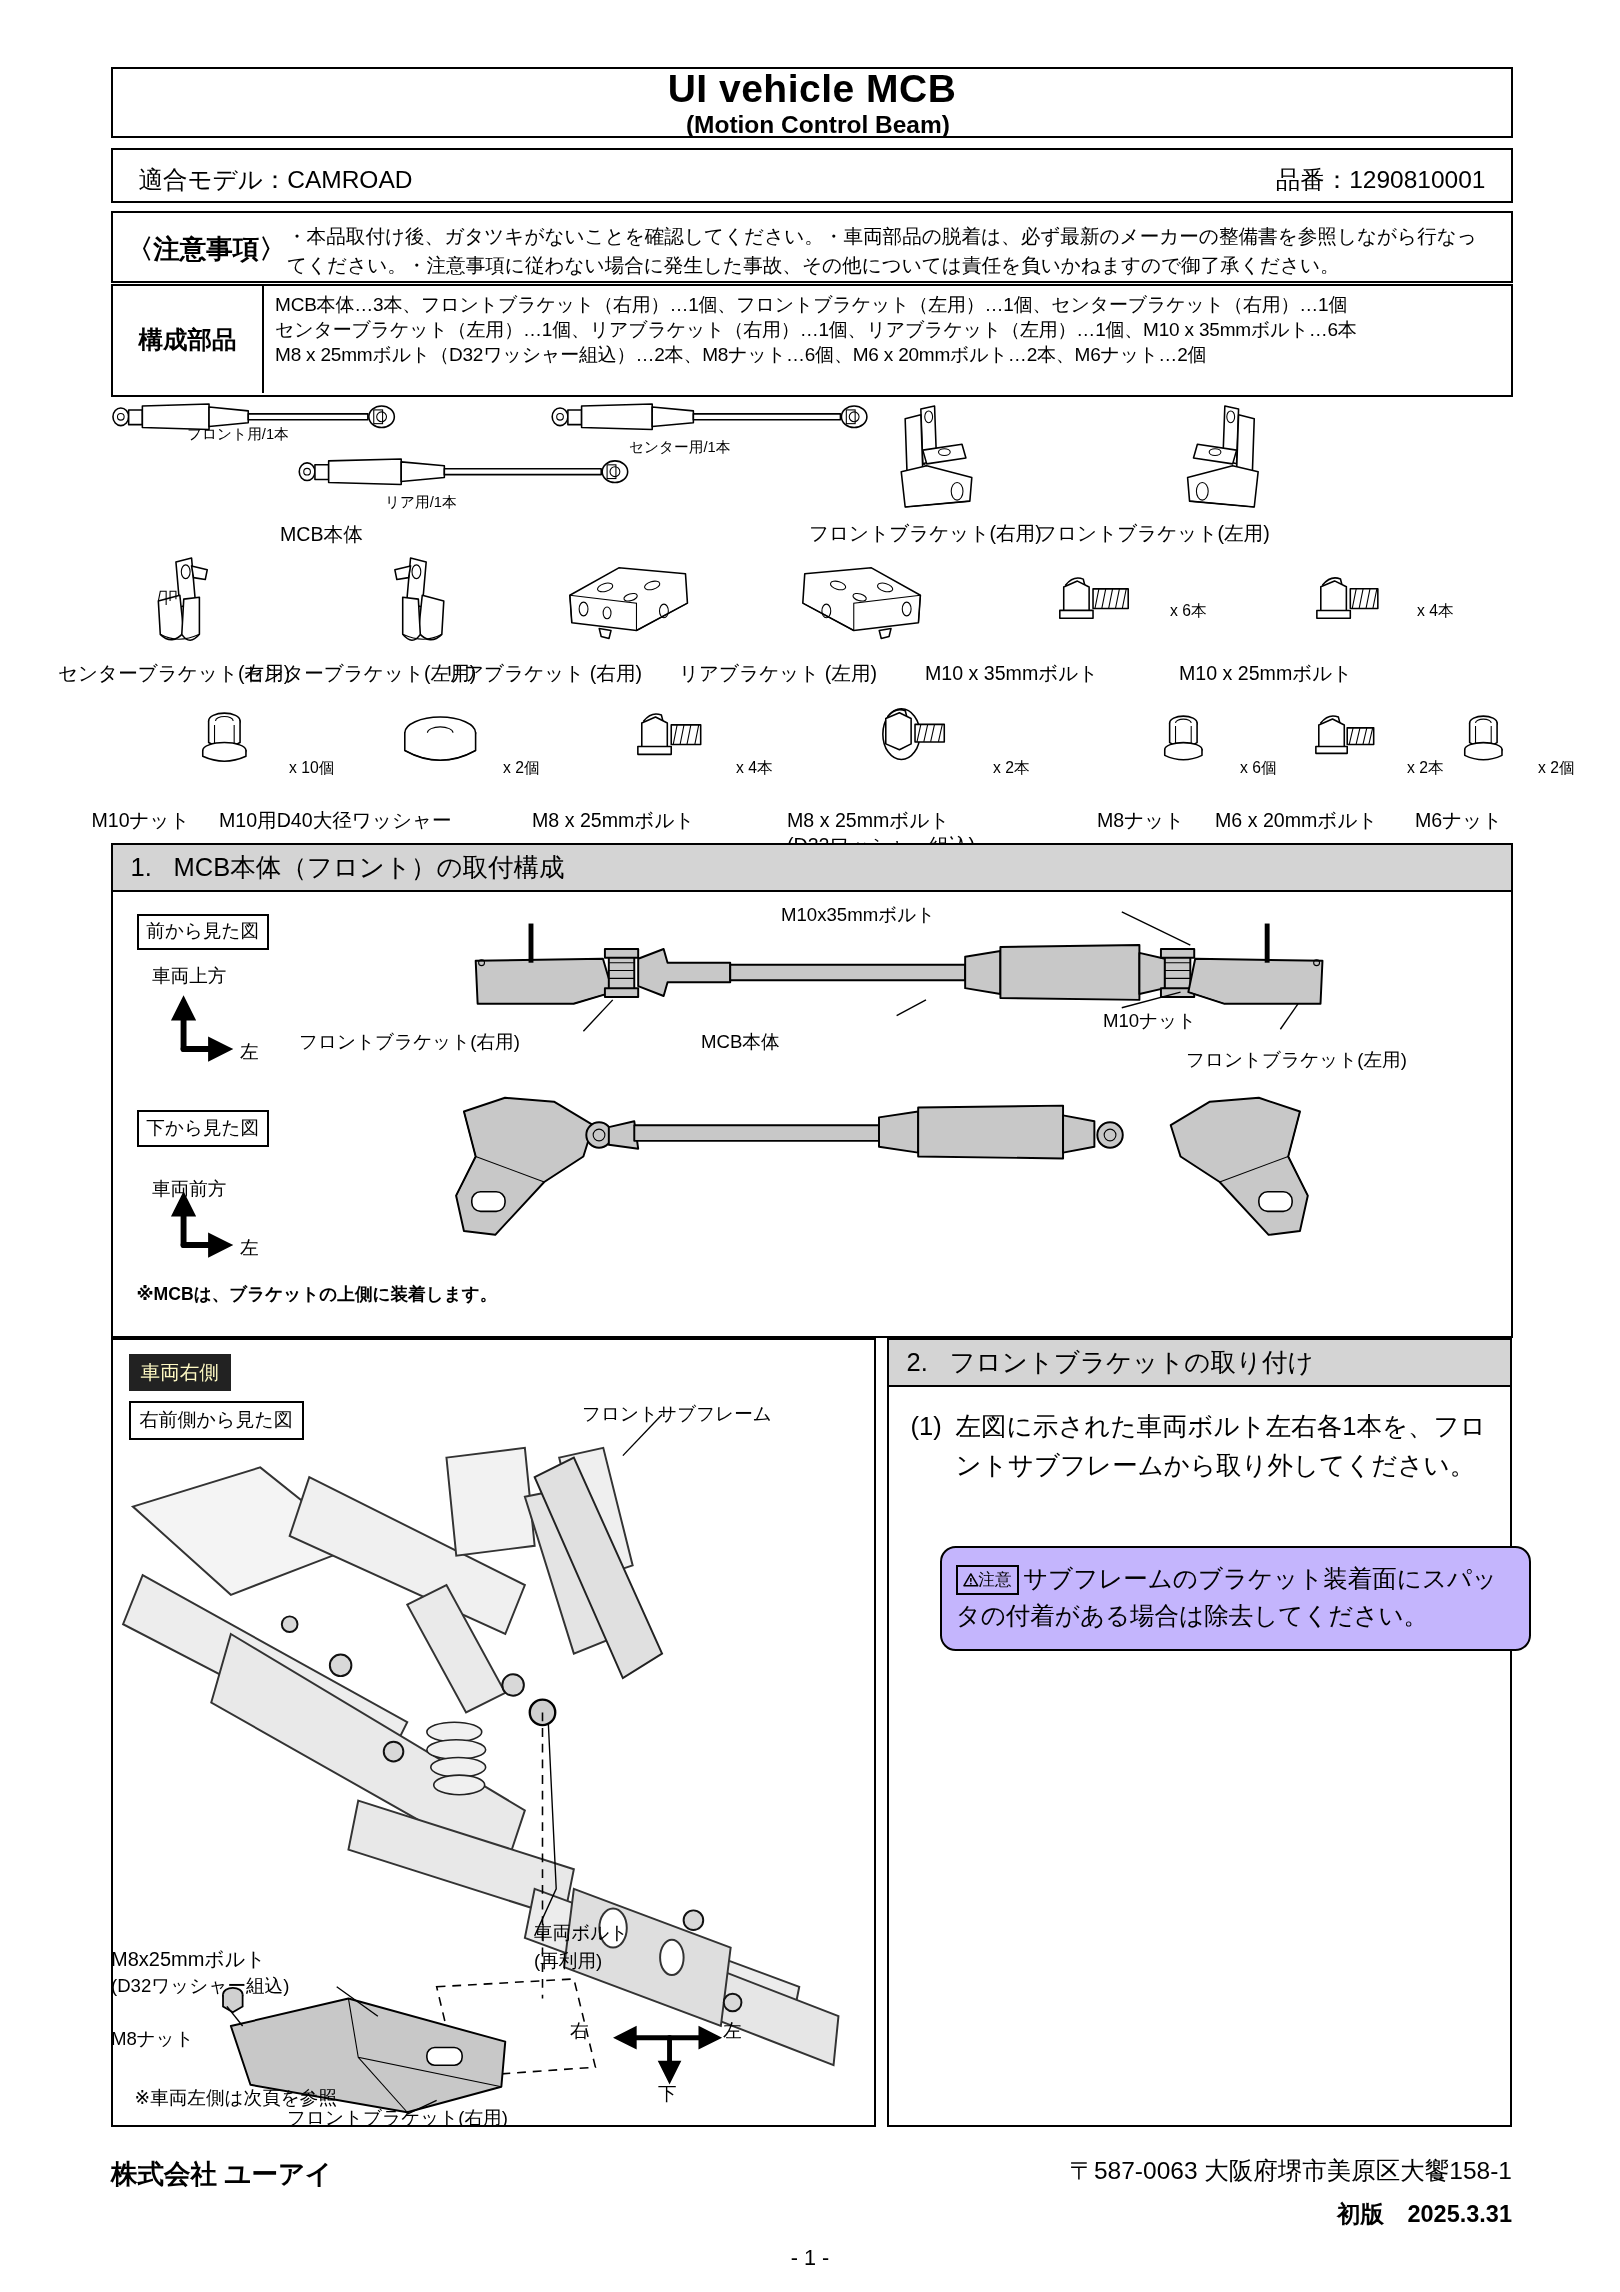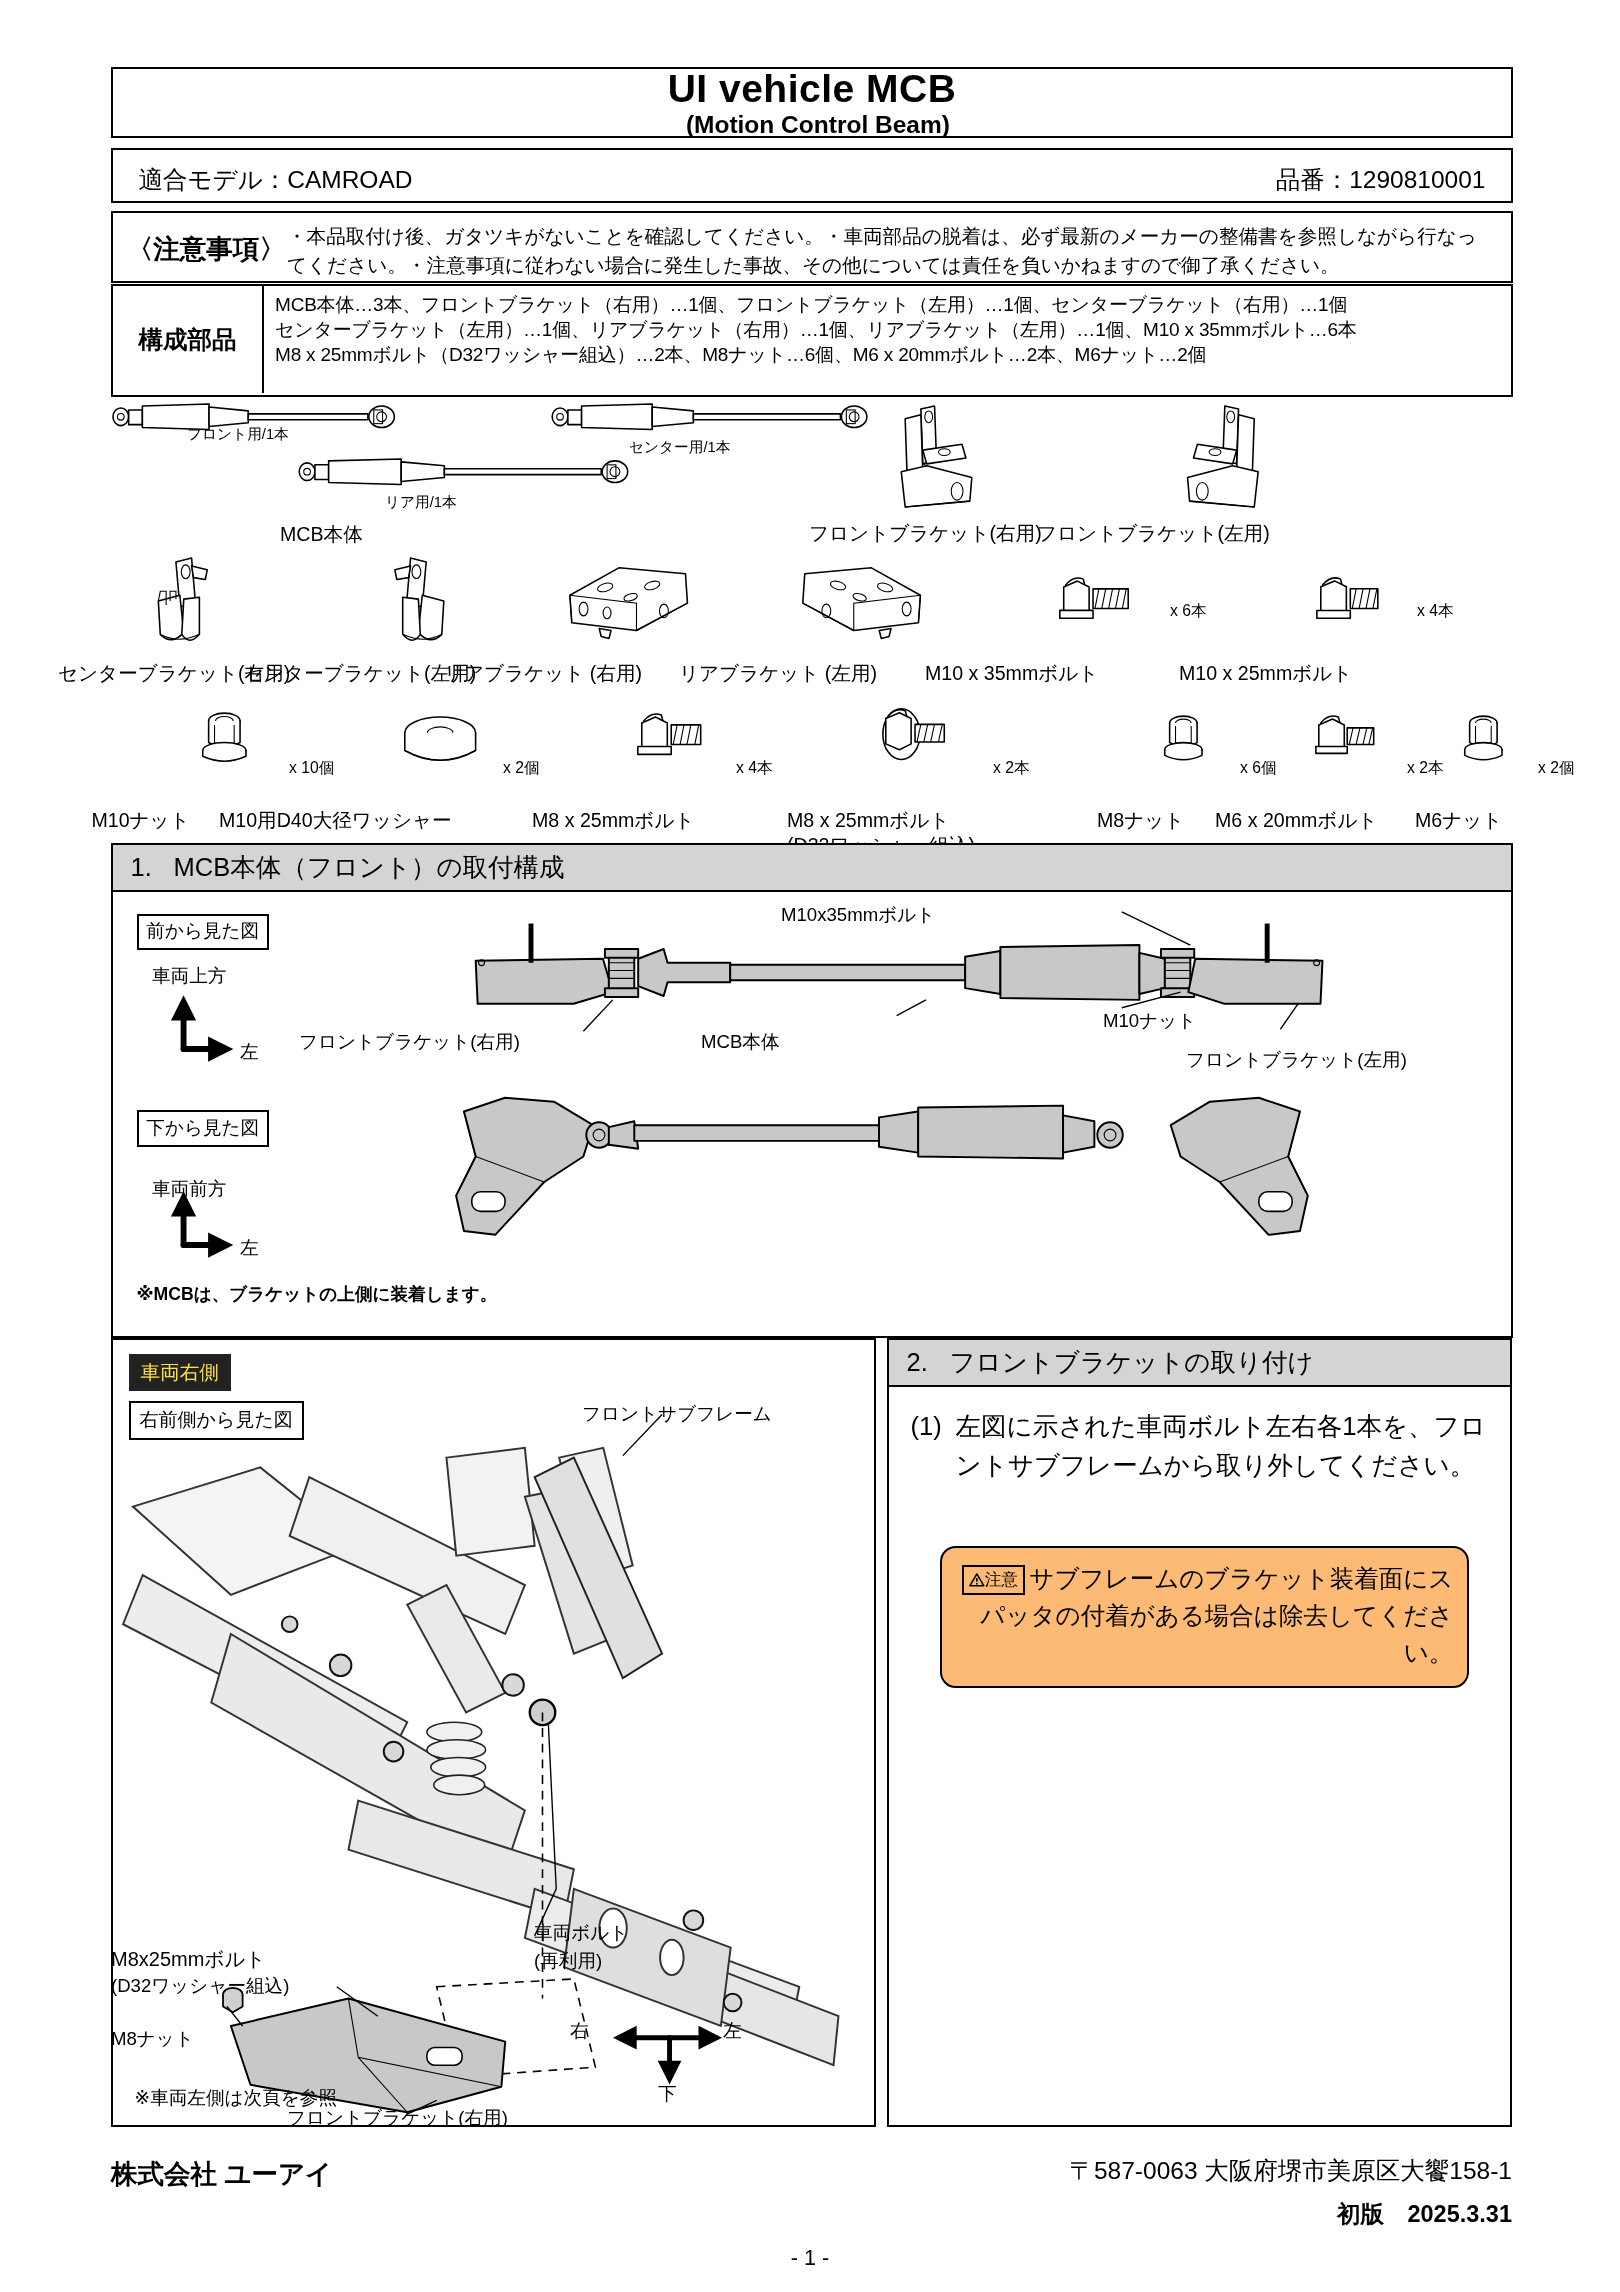--- a/index.html
+++ b/index.html
@@ -52,34 +52,34 @@
 
   .viewtag{position:absolute;box-sizing:border-box;border:2px solid #000;background:#fff;
         font-size:18.6px;padding:2.9px 7.8px 3.9px;white-space:nowrap;}
   .dirlbl{position:absolute;font-size:18.6px;white-space:nowrap;}
   .dlabel{position:absolute;font-size:18.6px;white-space:nowrap;}
   .note{position:absolute;font-size:17.6px;font-weight:bold;white-space:nowrap;}
 
   
   #photo-box{position:absolute;left:111px;top:1338px;width:765px;height:789px;
         box-sizing:border-box;border:2.9px solid #000;background:#fff;overflow:hidden;}
-  #blacktag{position:absolute;left:15.7px;top:13.7px;background:#222;color:#fde047;
+  #blacktag{position:absolute;left:15.7px;top:13.7px;background:#222;color:#fef9c3;
         font-size:19.6px;padding:4.9px 11.8px 5.9px;}
   #whitetag{position:absolute;left:15.7px;top:61px;box-sizing:border-box;border:2px solid #000;
         background:#fff;font-size:19px;padding:3.9px 8.8px 4.9px;white-space:nowrap;}
 
   #sec2-head{left:887px;top:1338px;width:625px;height:49px;}
   #sec2-body{position:absolute;left:887px;top:1387px;width:625px;height:740px;
         box-sizing:border-box;border:2.9px solid #000;border-top:none;background:#fff;}
   #step1{position:absolute;left:21.6px;top:19.6px;width:580px;font-size:25.5px;line-height:39px;}
   #step1 .sn{position:absolute;left:0;top:0;}
   #step1 .st{margin-left:45px;display:block;}
-  #cautionbox2{position:absolute;left:51px;top:159px;width:529px;
-        box-sizing:border-box;border:2.5px solid #000;border-radius:15.7px;background:#fdba74;
-        padding:11.8px 13.7px 15.7px;text-align:right;}
+  #cautionbox2{position:absolute;left:51px;top:159px;width:591px;
+        box-sizing:border-box;border:2.5px solid #000;border-radius:15.7px;background:#c4b5fd;
+        padding:11.8px 13.7px 15.7px;}
   #cb2-badge{display:inline-block;box-sizing:border-box;border:2px solid #000;
         font-size:16.7px;padding:1px 4.9px 2px;vertical-align:2px;white-space:nowrap;}
   #cb2-text{font-size:24.5px;line-height:37px;margin-left:0;}
 
   
   #f-company{position:absolute;left:111px;top:2156px;font-size:26.5px;font-weight:bold;}
   #f-addr{position:absolute;right:108px;top:2154px;font-size:24.5px;white-space:nowrap;}
   #f-rev{position:absolute;right:108px;top:2198px;font-size:23.5px;font-weight:bold;white-space:nowrap;}
   #f-page{position:absolute;left:0;top:2245px;width:1620px;text-align:center;font-size:21.6px;}
 

